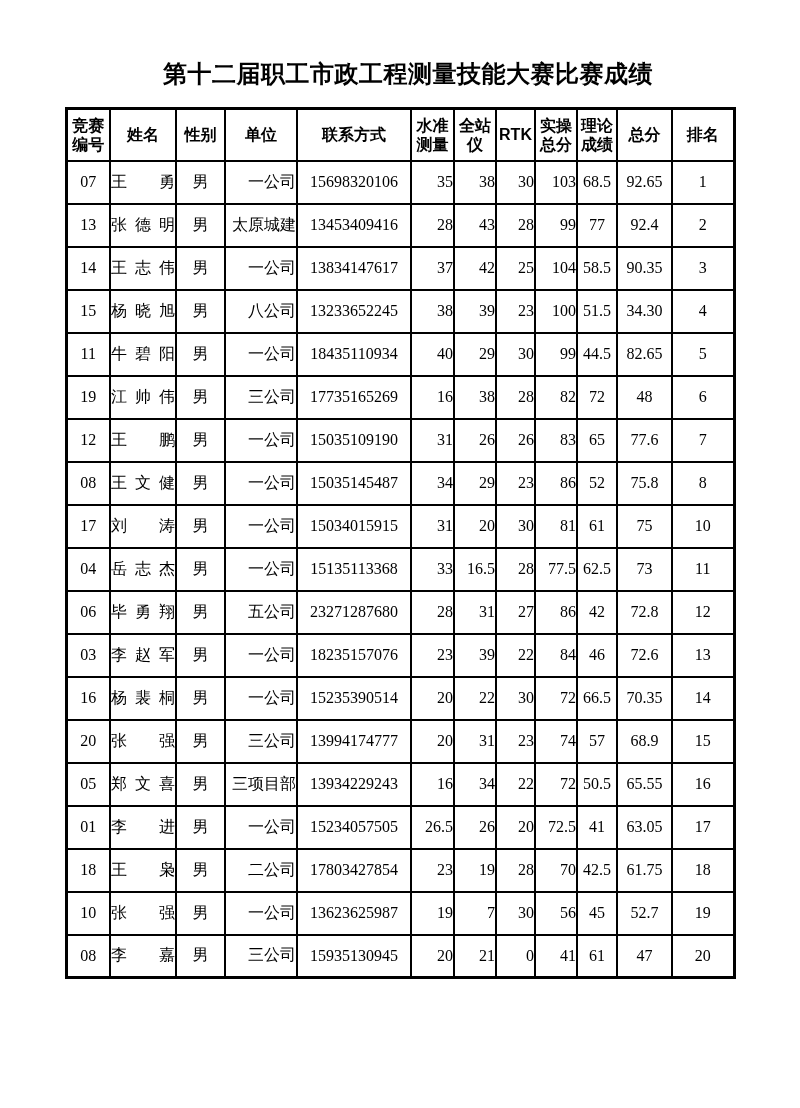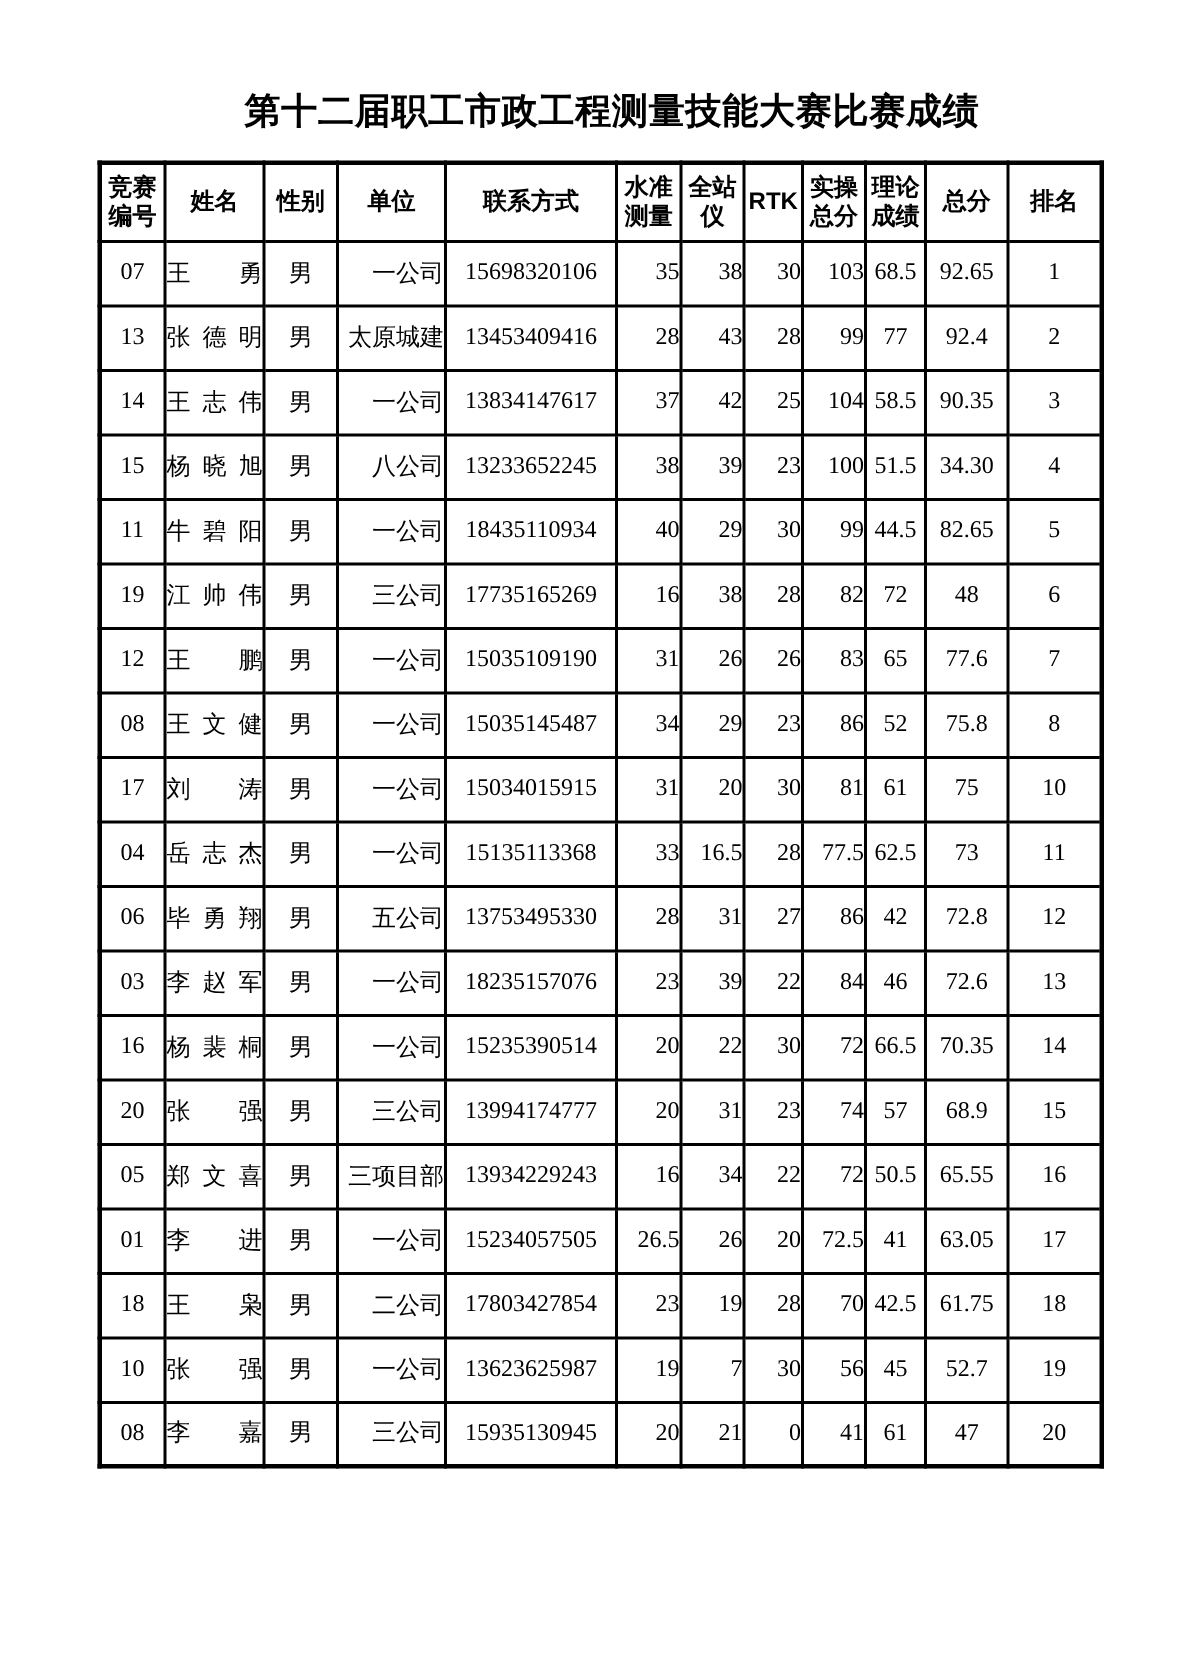--- a/index.html
+++ b/index.html
@@ -240,21 +240,21 @@
         <td class="align-right">77.5</td>
         <td class="align-center">62.5</td>
         <td class="align-center">73</td>
         <td class="align-center">11</td>
       </tr>
       <tr>
         <td class="align-center">06</td>
         <td class="align-name">毕勇翔</td>
         <td class="align-center">男</td>
         <td class="align-unit">五公司</td>
-        <td class="align-center">13753495330</td>
+        <td class="align-center">23271287680</td>
         <td class="align-right">28</td>
         <td class="align-right">31</td>
         <td class="align-right">27</td>
         <td class="align-right">86</td>
         <td class="align-center">42</td>
         <td class="align-center">72.8</td>
         <td class="align-center">12</td>
       </tr>
       <tr>
         <td class="align-center">03</td>

